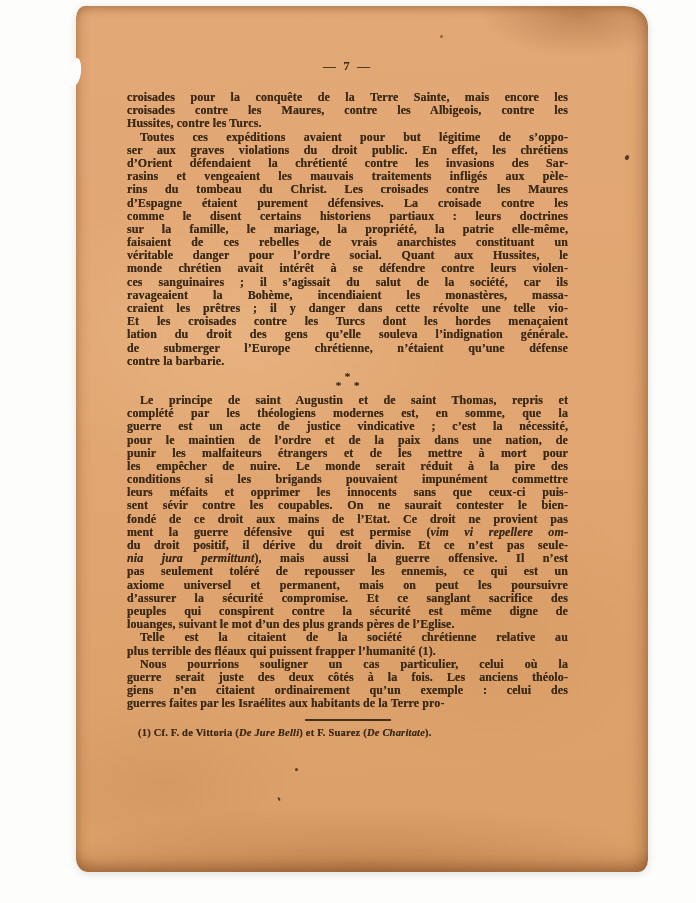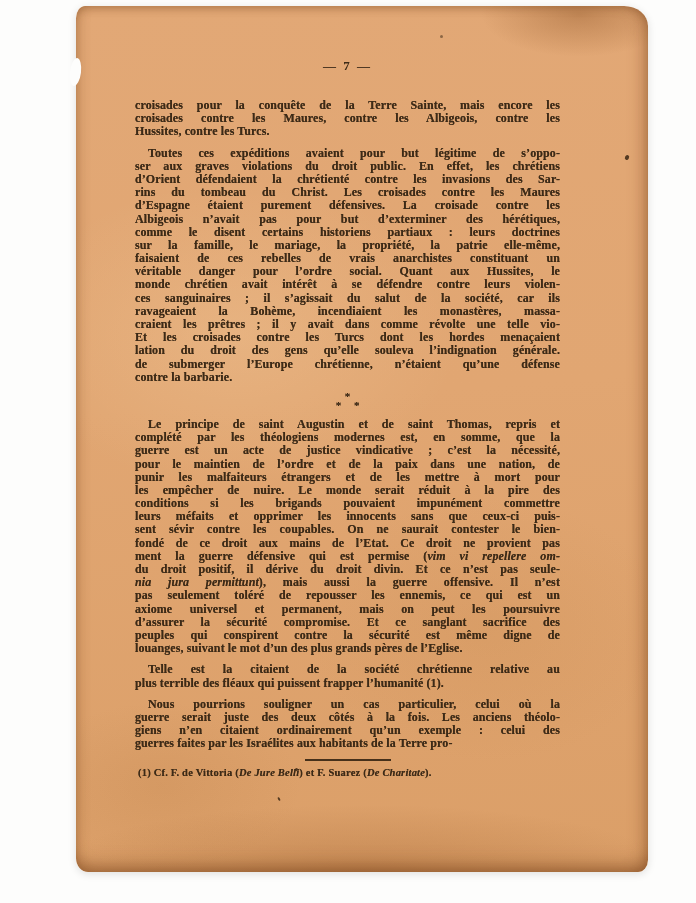--- a/index.html
+++ b/index.html
@@ -75,21 +75,21 @@
     left: 51px;
     top: 85px;
     width: 441px;
     font-size: 12px;
     font-weight: 700;
     line-height: 13.2px;
     color: var(--ink, #3c2a17);
     text-shadow: 0 0 .45px rgba(60,42,23,.75);
     letter-spacing: .1px;
   }
-  .paragraph { margin: 8px; }
+  .paragraph { margin: 0; }
   .line {
     text-align: justify;
     text-align-last: justify;
     max-height: 13.2px;
     overflow: hidden;
   }
   .line.last { text-align-last: left; }
   .paragraph.indent .line:first-child { text-indent: 13px; }
   .line em { font-style: italic; font-weight: 700; }
 
@@ -139,31 +139,31 @@
       <div id="blocks-root">
           <div class="paragraph">
             <div class="line">croisades pour la conquête de la Terre Sainte, mais encore les</div>
             <div class="line">croisades contre les Maures, contre les Albigeois, contre les</div>
             <div class="line last">Hussites, contre les Turcs.</div>
           </div>
           <div class="paragraph indent">
             <div class="line">Toutes ces expéditions avaient pour but légitime de s’oppo-</div>
             <div class="line">ser aux graves violations du droit public. En effet, les chrétiens</div>
             <div class="line">d’Orient défendaient la chrétienté contre les invasions des Sar-</div>
+            <div class="line">rasins et vengeaient les mauvais traitements infligés aux pèle-</div>
             <div class="line">rins du tombeau du Christ. Les croisades contre les Maures</div>
             <div class="line">d’Espagne étaient purement défensives. La croisade contre les</div>
-            <div class="line">Albigeois n’avait pas pour but d’exterminer des hérétiques,</div>
             <div class="line">comme le disent certains historiens partiaux : leurs doctrines</div>
             <div class="line">sur la famille, le mariage, la propriété, la patrie elle-même,</div>
             <div class="line">faisaient de ces rebelles de vrais anarchistes constituant un</div>
             <div class="line">véritable danger pour l’ordre social. Quant aux Hussites, le</div>
             <div class="line">monde chrétien avait intérêt à se défendre contre leurs violen-</div>
             <div class="line">ces sanguinaires ; il s’agissait du salut de la société, car ils</div>
             <div class="line">ravageaient la Bohème, incendiaient les monastères, massa-</div>
-            <div class="line">craient les prêtres ; il y avait dans comme révolte une telle vio-</div>
+            <div class="line">craient les prêtres ; il y danger dans cette révolte une telle vio-</div>
             <div class="line">Et les croisades contre les Turcs dont les hordes menaçaient</div>
             <div class="line">lation du droit des gens qu’elle souleva l’indignation générale.</div>
             <div class="line">de submerger l’Europe chrétienne, n’étaient qu’une défense</div>
             <div class="line last">contre la barbarie.</div>
           </div>
           <div class="asterism">
             <div class="ast-line">*</div>
             <div class="ast-line">* *</div>
           </div>
           <div class="paragraph indent">

